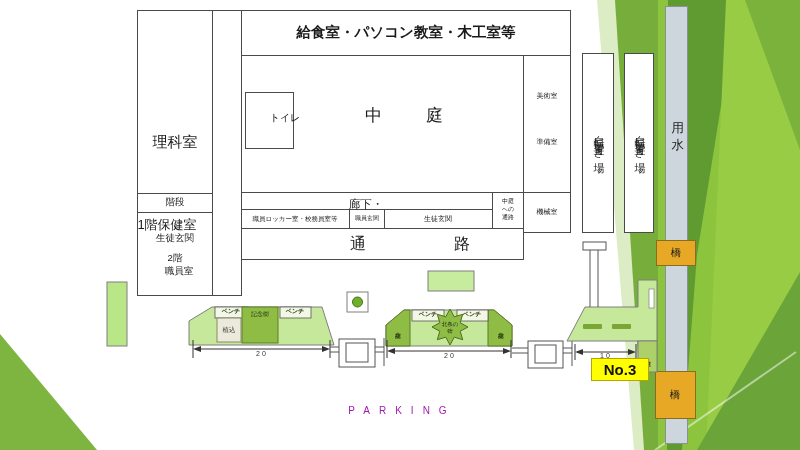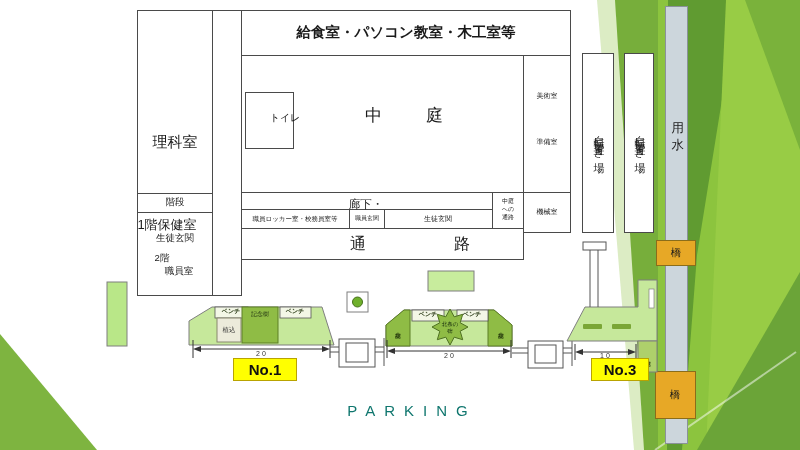--- a/index.html
+++ b/index.html
@@ -112,21 +112,21 @@
     <rect x="583" y="242" width="23" height="8" fill="#ffffff" stroke="#555"></rect>
     <line x1="590" y1="250" x2="590" y2="307" stroke="#555"></line>
     <line x1="598" y1="250" x2="598" y2="307" stroke="#555"></line>
   </svg>
 
   <div class="lbl" style="left:406px;top:32px;font-size:14.5px;font-weight:600;">給食室・パソコン教室・木工室等</div>
   <div class="lbl" style="left:175px;top:142px;font-size:15px;">理科室</div>
   <div class="lbl" style="left:175px;top:202px;font-size:9.5px;">階段</div>
   <div class="lbl" style="left:167px;top:225px;font-size:13px;">1階保健室</div>
   <div class="lbl" style="left:175px;top:238px;font-size:9.5px;">生徒玄関</div>
-  <div class="lbl" style="left:162px;top:258px;font-size:9.5px;">2階</div>
+  <div class="lbl" style="left:175px;top:258px;font-size:9.5px;">2階</div>
   <div class="lbl" style="left:175px;top:271px;font-size:9.5px;padding-left:8px;">職員室</div>
   <div class="lbl" style="left:269px;top:118px;font-size:10px;margin-left:16px;">トイレ</div>
   <div class="lbl" style="left:365px;top:116px;font-size:17px;letter-spacing:44px;transform:translate(0,-50%);">中庭</div>
   <div class="lbl" style="left:366px;top:204px;font-size:11.5px;">廊下・</div>
   <div class="lbl" style="left:295px;top:219px;font-size:6.5px;">職員ロッカー室・校務員室等</div>
   <div class="lbl" style="left:367px;top:219px;font-size:6px;">職員玄関</div>
   <div class="lbl" style="left:438px;top:219px;font-size:7px;">生徒玄関</div>
   <div class="lbl" style="left:508px;top:202px;font-size:6px;">中庭</div>
   <div class="lbl" style="left:508px;top:210px;font-size:6px;">への</div>
   <div class="lbl" style="left:508px;top:218px;font-size:6px;">通路</div>
@@ -149,22 +149,19 @@
   <div class="lbl" style="left:229px;top:330px;font-size:6.5px;color:#333;">植込</div>
   <div class="lbl vert" style="left:398px;top:328px;font-size:5.5px;color:#1c2e08;">記念樹</div>
   <div class="lbl vert" style="left:501px;top:328px;font-size:5.5px;color:#1c2e08;">記念樹</div>
   <div class="lbl vert" style="left:648px;top:356px;font-size:5.5px;color:#1c2e08;">記念樹</div>
   <div class="lbl" style="left:450px;top:324px;font-size:5.5px;color:#10250a;">北条の</div>
   <div class="lbl" style="left:450px;top:331px;font-size:5.5px;color:#10250a;">碑</div>
   <div class="lbl" style="left:262px;top:354px;font-size:7px;letter-spacing:2px;color:#333;">20</div>
   <div class="lbl" style="left:450px;top:356px;font-size:7px;letter-spacing:2px;color:#333;">20</div>
   <div class="lbl" style="left:606px;top:356px;font-size:7px;letter-spacing:2px;color:#333;">10</div>
 
-  <div class="ylw" style="left:233px;top:358px;width:64px;height:23px;">
-    <span>No.1</span>
-  </div>
   <div class="ylw" style="left:591px;top:358px;width:58px;height:23px;">
     <span>No.3</span>
   </div>
 
-  <div class="lbl" style="left:412px;top:411px;font-size:15px;letter-spacing:9px;color:#0f766e;">PARKING</div>
+  <div class="lbl" style="left:402px;top:411px;font-size:10px;letter-spacing:9px;color:#a21caf;">PARKING</div>
 
 </div>
 
 </body></html>

